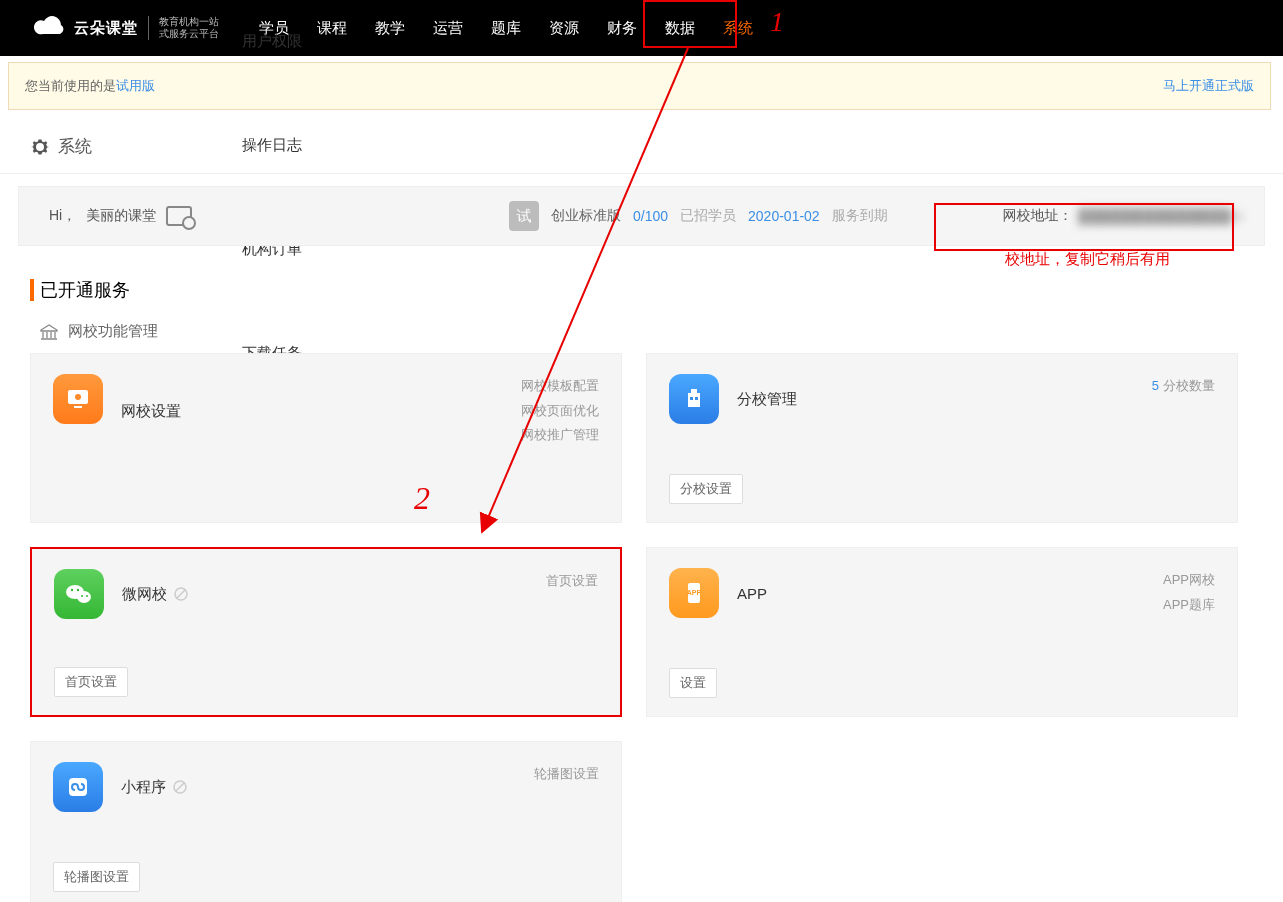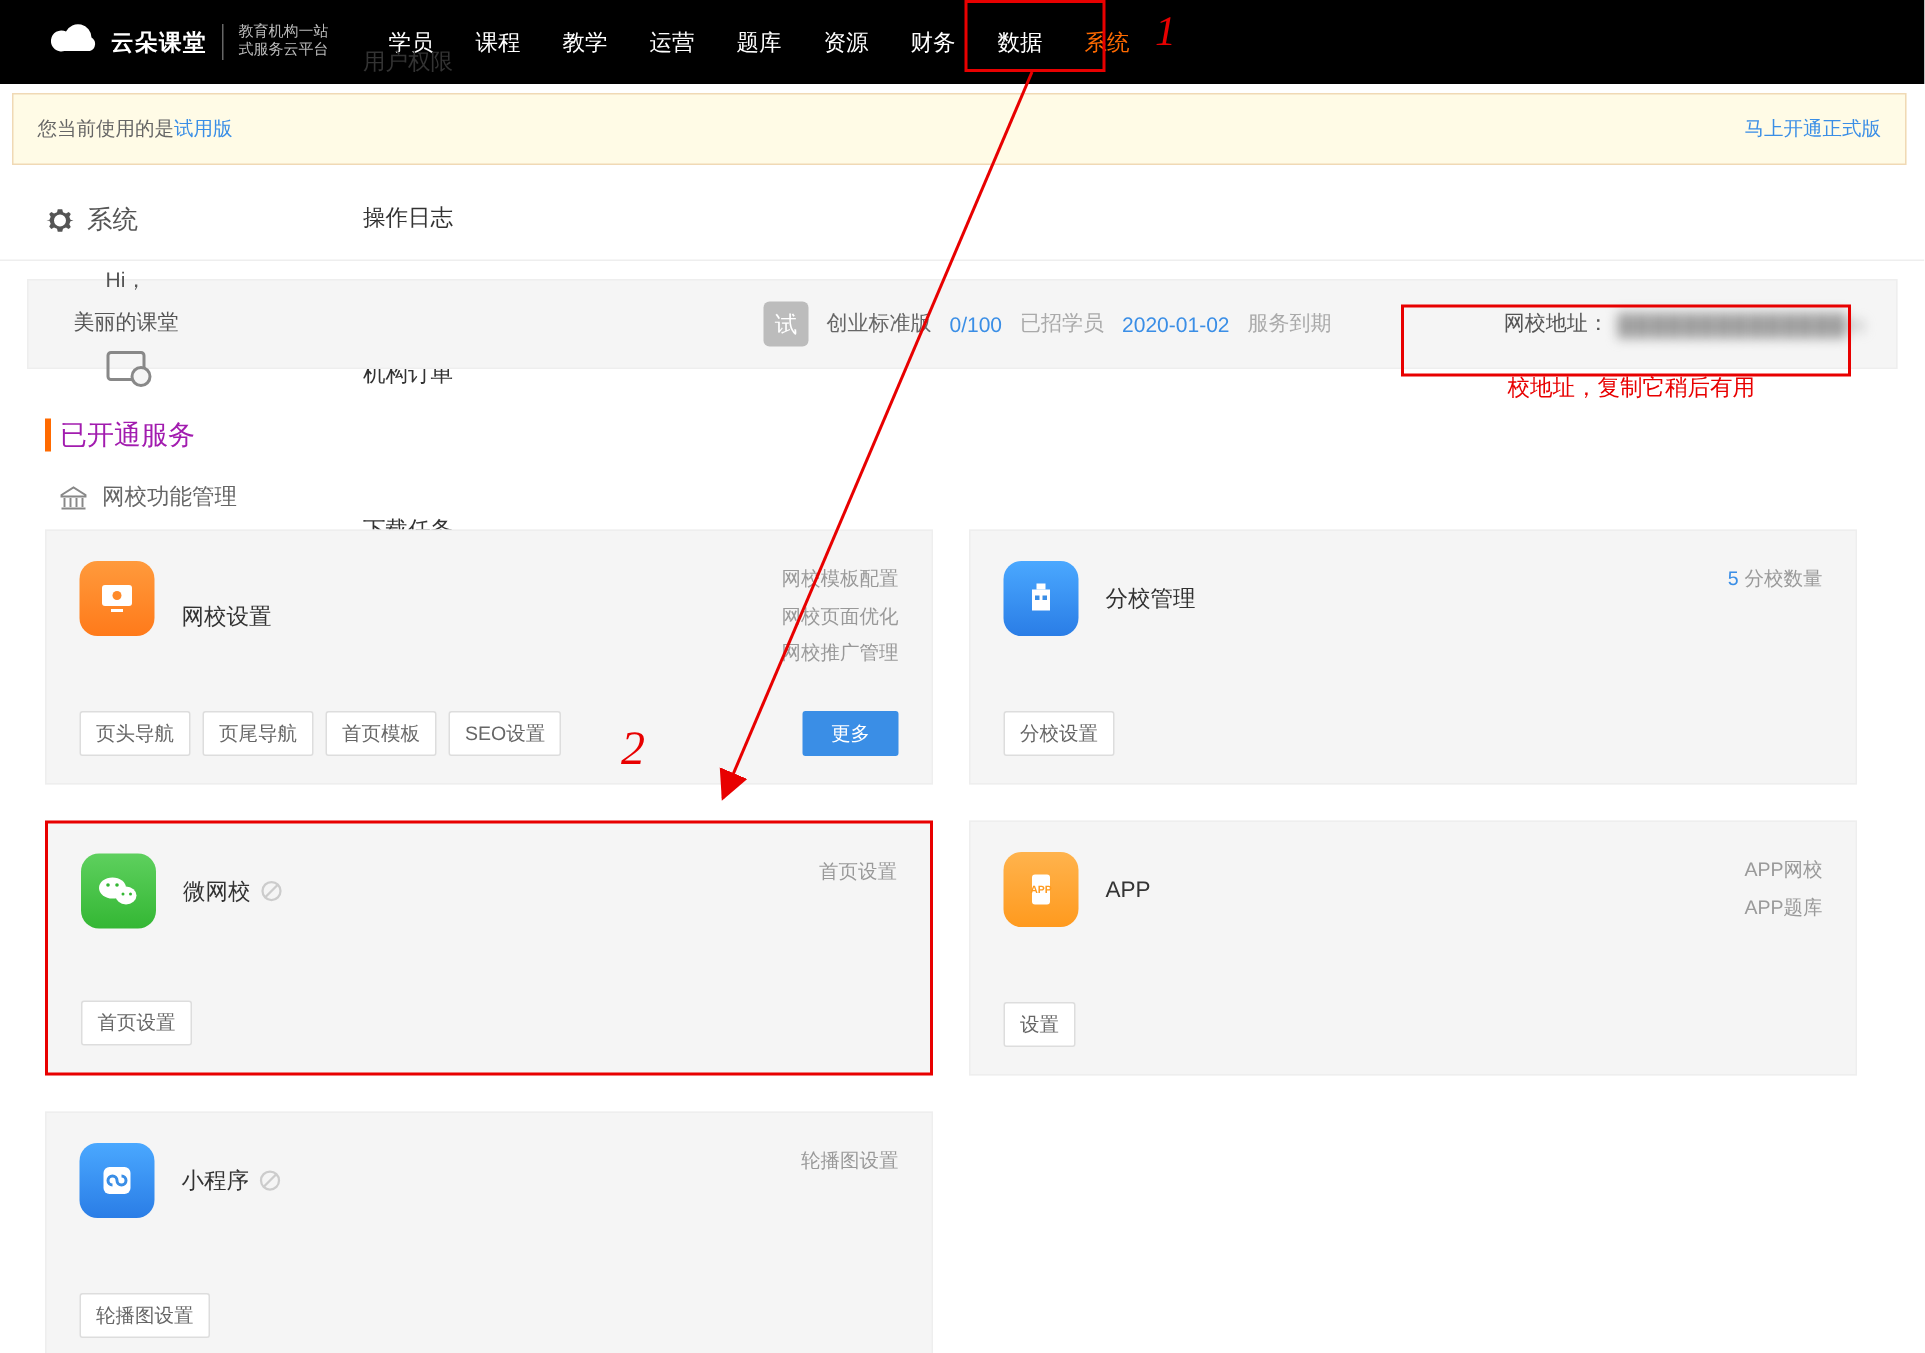--- a/index.html
+++ b/index.html
@@ -21,37 +21,37 @@
   .trial .end-link { margin-left: auto; color: #3a8ee6; cursor: pointer; }
   
   .subnav { display: flex; align-items: center; height: 54px; border-bottom: 1px solid #eee; padding: 0 30px; margin-top: 10px; }
   .subnav-title { display: flex; align-items: center; gap: 8px; font-size: 17px; color: #555; margin-right: 150px; }
   .gear { width: 20px; height: 20px; }
   .sub-tabs { display: flex; gap: 50px; flex-direction: column; }
   .sub-tab { font-size: 15px; color: #333; height: 54px; display: flex; align-items: center; cursor: pointer; border-bottom: 2px solid transparent; }
   .sub-tab.active { color: #ff6a00; border-bottom-color: #ff6a00; }
   
   .info-bar { margin: 12px 18px; background: #f5f5f5; border: 1px solid #eee; height: 60px; display: flex; align-items: center; padding: 0 30px; position: relative; }
-  .info-left { display: flex; align-items: center; gap: 10px; color: #555; flex-direction: column; }
+  .info-left { display: flex; align-items: center; gap: 10px; color: #555; }
   .id-icon { width: 26px; height: 20px; border: 2px solid #888; border-radius: 3px; position: relative; }
   .id-icon:after { content: ""; position: absolute; right: -6px; bottom: -6px; width: 10px; height: 10px; border: 2px solid #888; border-radius: 50%; background: #f5f5f5; }
   .info-mid { position: absolute; left: 490px; display: flex; align-items: center; gap: 12px; color: #666; }
   .badge-trial { width: 30px; height: 30px; background: #bcbcbc; color: #fff; border-radius: 4px; display: flex; align-items: center; justify-content: center; font-size: 15px; }
   .blue { color: #3a8ee6; }
   .gray { color: #aaa; }
   .info-right { position: absolute; right: 20px; color: #555; display: flex; align-items: center; gap: 6px; }
   .blur { filter: blur(4px); color: #999; letter-spacing: 1px; }
   .redbox-addr { position: absolute; right: 10px; top: -4px; width: 300px; height: 48px; border: 2px solid #e80000; pointer-events: none; }
   
   .note-red { position: absolute; right: 48px; top: 246px; width: 230px; font-size: 15px; color: #e80000; line-height: 1.7; }
   
   .content { padding: 10px 30px; position: relative; }
   .section-title { display: flex; align-items: center; gap: 6px; margin: 10px 0 20px 0; }
   .section-title .bar { width: 4px; height: 22px; background: #ff6a00; }
-  .section-title span { font-size: 18px; color: #a21caf; }
+  .section-title span { font-size: 18px; color: #000000; }
   .sub-section { display: flex; align-items: center; gap: 10px; color: #666; margin: 20px 0 12px 10px; font-size: 15px; }
   .bank-icon { width: 18px; height: 16px; }
   .grid { display: grid; grid-template-columns: 592px 592px; gap: 24px; }
   .card { background: #f5f5f5; border: 1px solid #eee; padding: 20px 22px 18px 22px; min-height: 150px; display: flex; flex-direction: column; position: relative; }
   .card-top { display: flex; }
   .card-icon { width: 50px; height: 50px; border-radius: 12px; display: flex; align-items: center; justify-content: center; margin-right: 18px; flex-shrink: 0; }
   .card-name { font-size: 15px; color: #333; display: flex; align-items: center; gap: 6px; }
   .card-name .lock { width: 16px; height: 16px; color: #ccc; }
   .card-right { margin-left: auto; text-align: right; font-size: 13px; color: #999; line-height: 1.9; }
   .card-right .num { color: #3a8ee6; margin-right: 4px; }
@@ -171,27 +171,20 @@
               <circle cx="14" cy="12" r="3" fill="#ff8a2a"></circle>
             </svg>
         </div>
         <div class="card-name">网校设置</div>
         <div class="card-right">
           <div>网校模板配置</div>
           <div>网校页面优化</div>
           <div>网校推广管理</div>
         </div>
       </div>
-      <div class="card-btns">
-        <button class="btn">页头导航</button>
-        <button class="btn">页尾导航</button>
-        <button class="btn">首页模板</button>
-        <button class="btn">SEO设置</button>
-        <button class="btn more">更多</button>
-      </div>
     </div>
 
     <div class="card tall">
       <div class="card-top">
         <div class="card-icon ic-blue">
           <svg width="28" height="28" viewBox="0 0 28 28">
               <rect x="8" y="8" width="12" height="14" fill="#fff"></rect>
               <rect x="11" y="4" width="6" height="4" fill="#fff"></rect>
               <rect x="10" y="12" width="3" height="3" fill="#3a8ee6"></rect>
               <rect x="15" y="12" width="3" height="3" fill="#3a8ee6"></rect>

